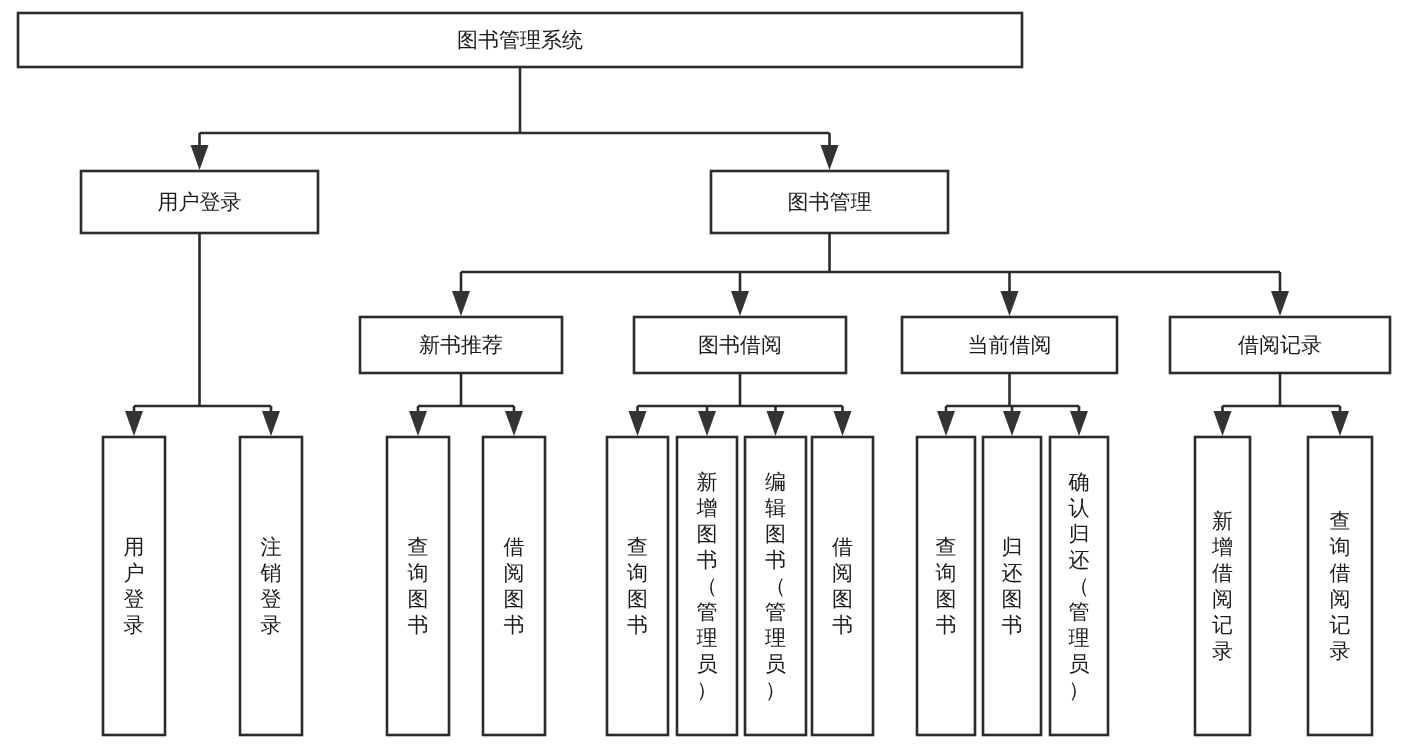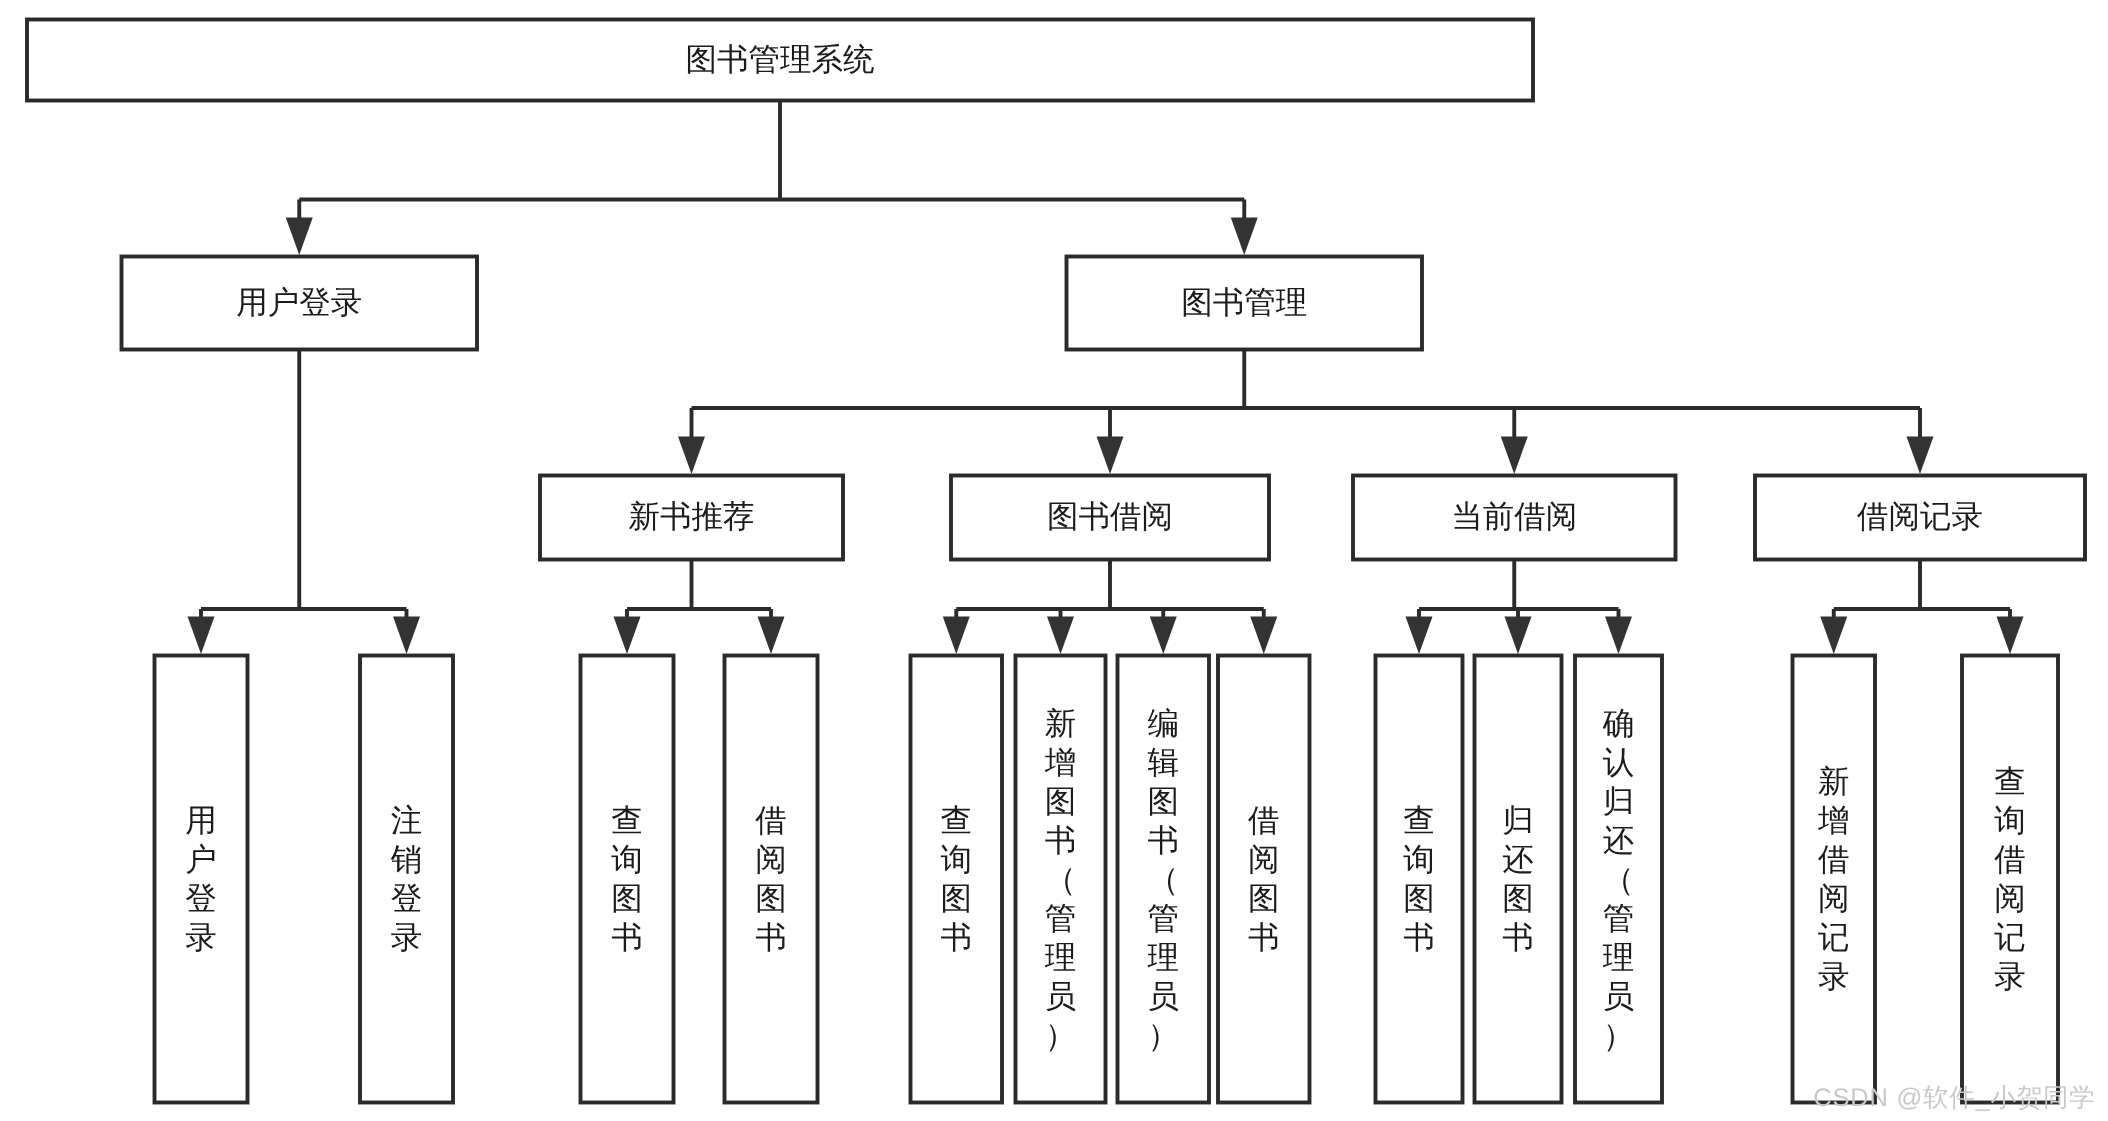--- a/index.html
+++ b/index.html
@@ -216,14 +216,13 @@
         <g>
           <rect x="1195" y="437" width="55" height="298" class="node-box"></rect>
           <text x="1222.5" y="528.28" class="node-label-v"><tspan x="1222.5" dy="0">新</tspan><tspan x="1222.5" dy="26">增</tspan><tspan x="1222.5" dy="26">借</tspan><tspan x="1222.5" dy="26">阅</tspan><tspan x="1222.5" dy="26">记</tspan><tspan x="1222.5" dy="26">录</tspan></text>
         </g>
         <g>
           <rect x="1308" y="437" width="64" height="298" class="node-box"></rect>
           <text x="1340" y="528.28" class="node-label-v"><tspan x="1340" dy="0">查</tspan><tspan x="1340" dy="26">询</tspan><tspan x="1340" dy="26">借</tspan><tspan x="1340" dy="26">阅</tspan><tspan x="1340" dy="26">记</tspan><tspan x="1340" dy="26">录</tspan></text>
         </g>
       </g>
   </svg>
-  <div class="watermark">CSDN @软件_小贺同学</div>
 </div>
 
 </body></html>

